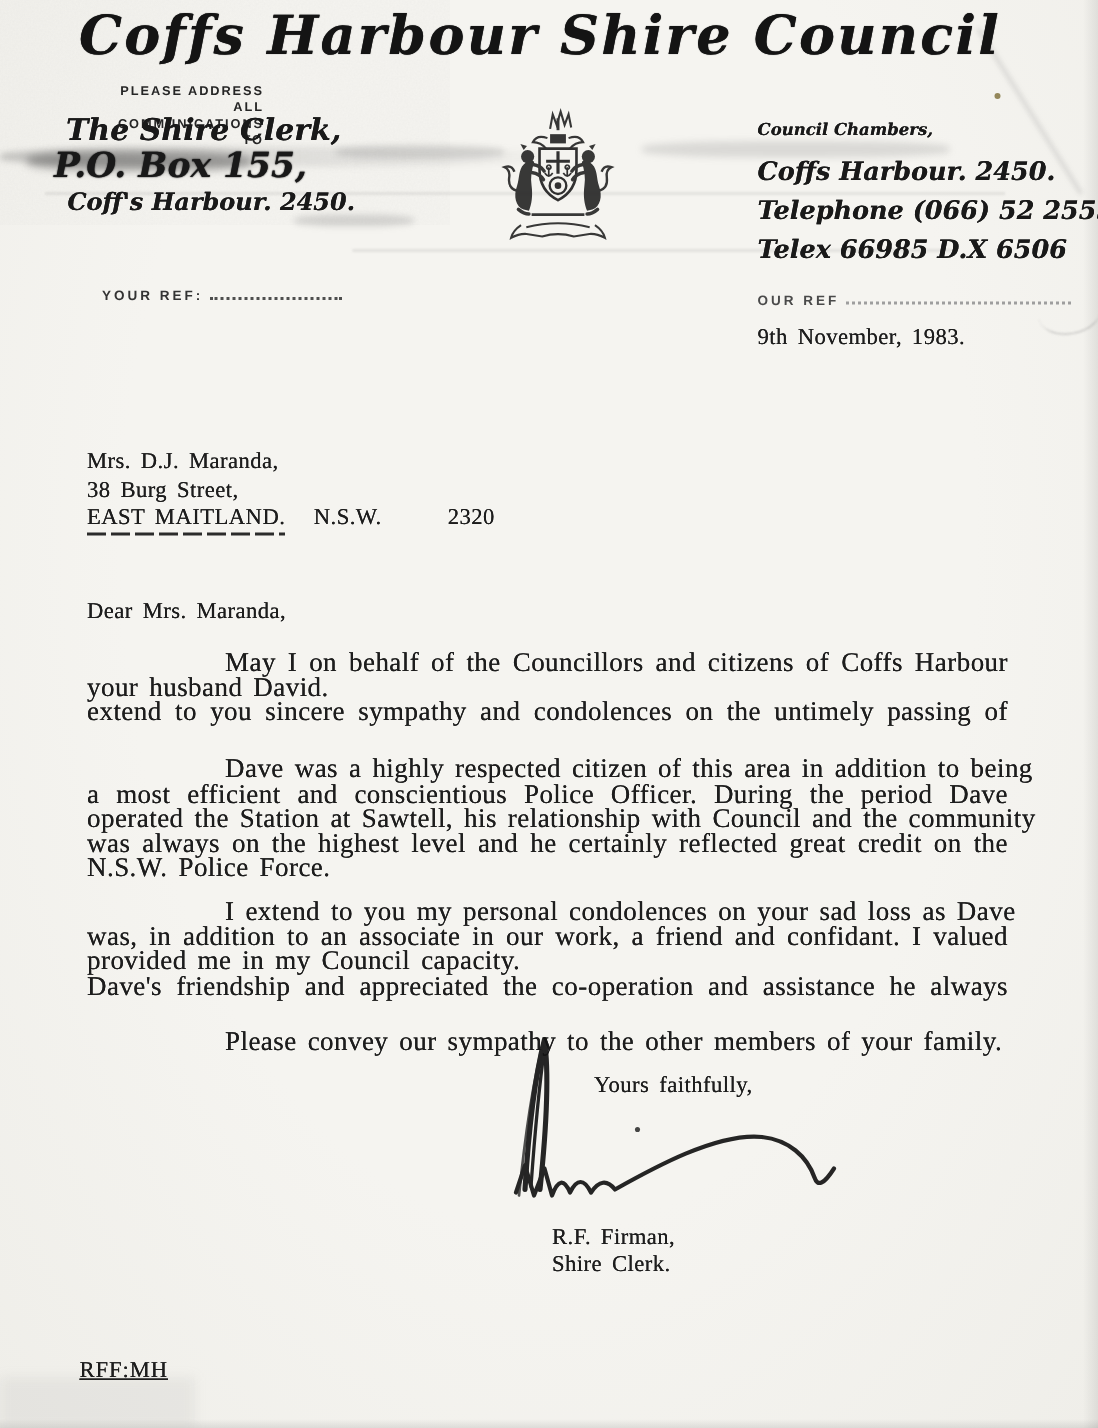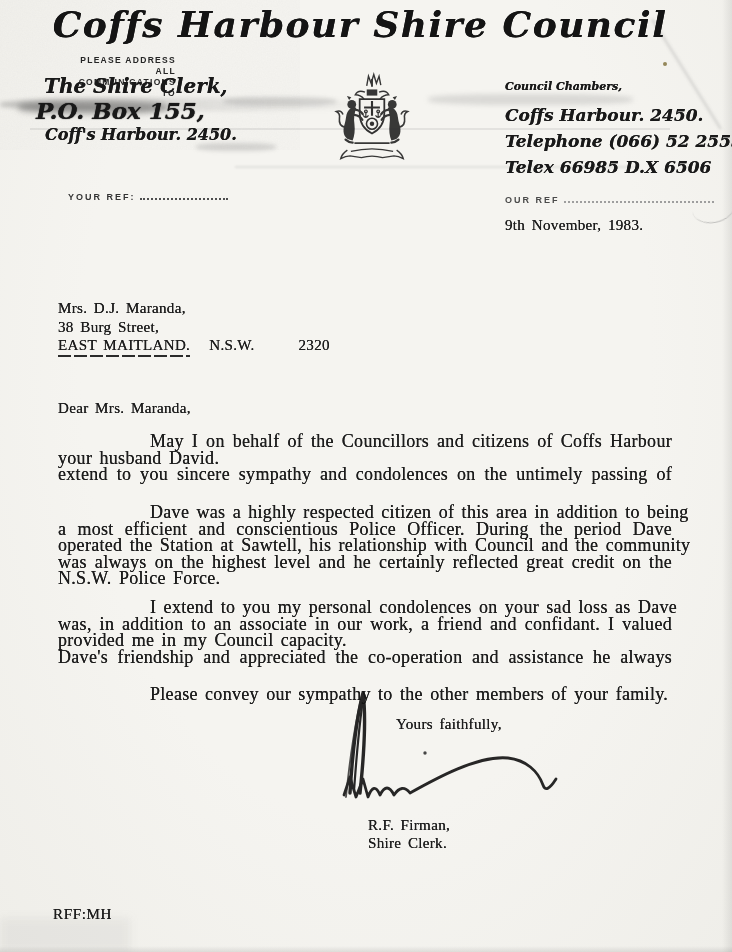--- a/index.html
+++ b/index.html
@@ -61,21 +61,21 @@
   .para { position:absolute; left:58px; width:614px; }
   .bline { font-size:18px; line-height:16.6px; letter-spacing:.3px; word-spacing:2.5px;
            color:#1d1d1d; text-shadow:0 0 .35px #1d1d1d; white-space:nowrap;
            text-align:justify; text-align-last:justify; }
   .bline.last { text-align-last:left; }
   .bline.indent { padding-left:92px; }
   .p1 { top:433px; } .p2 { top:504px; } .p3 { top:599px; } .p4 { top:686px; }
   .closing   { left:368px; top:716px;padding-left:28px; }
   .sig-name  { left:368px; top:817px; }
   .sig-title { left:368px; top:835px; }
-  .initials  { left:53px;  top:906px; letter-spacing:.6px; }
+  .initials  { left:53px;  top:906px; letter-spacing:.6px;text-decoration:underline; }
   
   .smudge { position:absolute; pointer-events:none; }
   .sm-band-core { left:18px; top:101px; width:150px; height:13px;
     background:rgba(45,45,45,.38); filter:blur(3px); border-radius:40%; }
   .sm-band-wide { left:0; top:98px; width:370px; height:13px;
     background:linear-gradient(90deg, rgba(80,80,80,.28), rgba(110,110,110,.14) 55%, rgba(130,130,130,.04));
     filter:blur(2px); border-radius:40%; }
   .sm-band-right { left:428px; top:94px; width:205px; height:11px;
     background:rgba(125,125,125,.22); filter:blur(2.5px); border-radius:40%; }
   .sm-band-mid { left:224px; top:97px; width:112px; height:9px;

